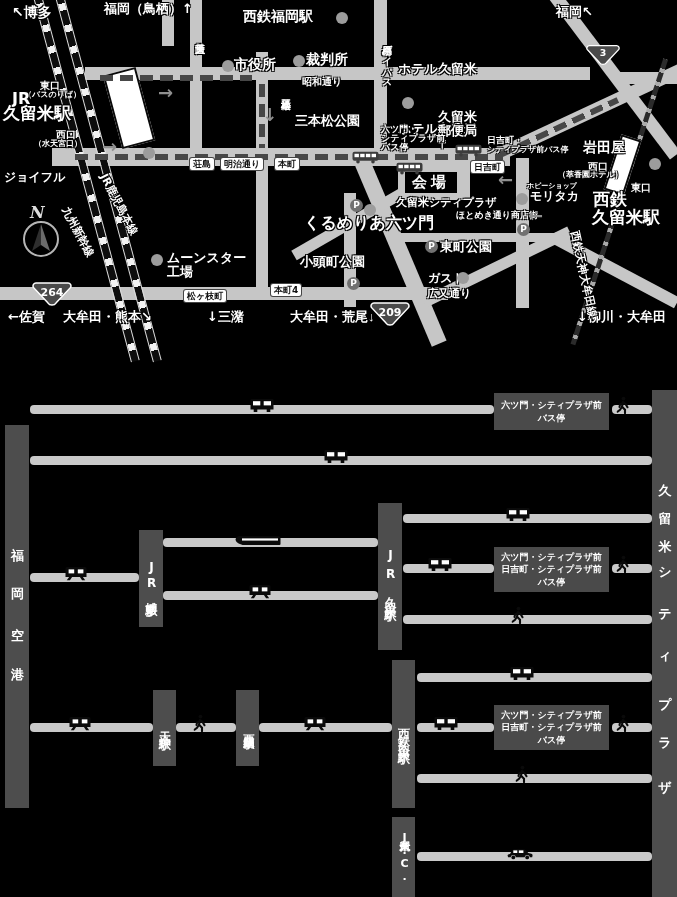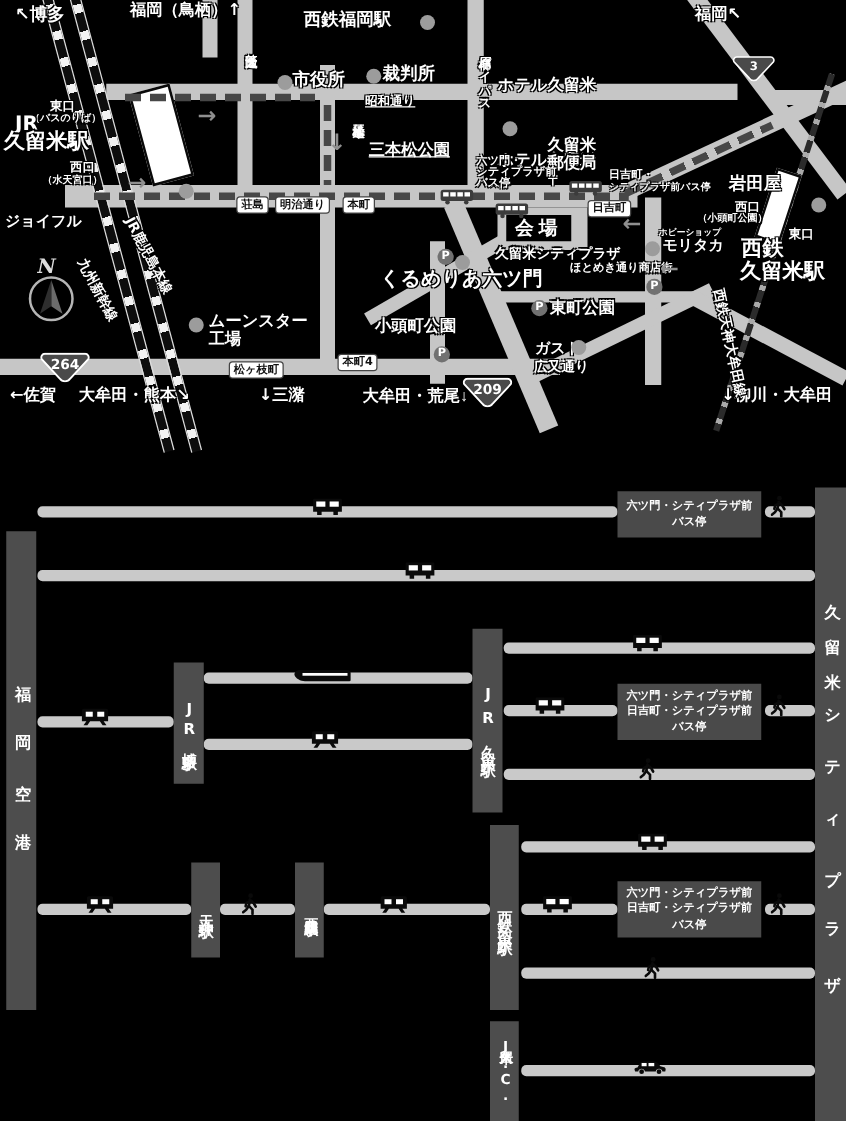--- a/index.html
+++ b/index.html
@@ -87,36 +87,36 @@
     <div class="mlabel" style="position: absolute; left: 194px; top: 36px; font-size: 10px; writing-mode: vertical-rl; text-orientation: upright;">医大通り</div>
     <div class="mlabel" style="position: absolute; left: 234px; top: 57px; font-size: 14px;">市役所</div>
     <div class="mlabel" style="position: absolute; left: 306px; top: 52px; font-size: 14px;">裁判所</div>
     <div class="mlabel" style="position: absolute; left: 40px; top: 81px; font-size: 10px;">東口</div>
     <div class="mlabel" style="position: absolute; left: 24px; top: 91px; font-size: 8px;">（バスのりば）</div>
     <div class="mlabel" style="position: absolute; left: 12px; top: 91px; font-size: 16px;">JR</div>
     <div class="mlabel" style="position: absolute; left: 3px; top: 105px; font-size: 17px;">久留米駅</div>
     <div class="mlabel" style="position: absolute; left: 56px; top: 130px; font-size: 10px;">西口</div>
     <div class="mlabel" style="position: absolute; left: 34px; top: 140px; font-size: 8px;">（水天宮口）</div>
     <div class="mlabel" style="position: absolute; left: 4px; top: 171px; font-size: 12px;">ジョイフル</div>
-    <div class="mlabel" style="position: absolute; left: 292px; top: 77px; font-size: 10px; text-decoration: underline;">昭和通り</div>
+    <div class="mlabel" style="position: absolute; left: 302px; top: 77px; font-size: 10px;">昭和通り</div>
     <div class="mlabel" style="position: absolute; left: 280px; top: 92px; font-size: 10px; writing-mode: vertical-rl; text-orientation: upright;">三本松通り</div>
-    <div class="mlabel" style="position: absolute; left: 295px; top: 114px; font-size: 13px; text-decoration: underline;">三本松公園</div>
+    <div class="mlabel" style="position: absolute; left: 295px; top: 114px; font-size: 13px;">三本松公園</div>
     <div class="mlabel" style="position: absolute; left: 381px; top: 38px; font-size: 10px; writing-mode: vertical-rl; text-orientation: upright;">櫛原バイパス</div>
     <div class="mlabel" style="position: absolute; left: 398px; top: 62px; font-size: 13px;">ホテル久留米</div>
     <div class="mlabel" style="position: absolute; left: 398px; top: 76px; font-size: 13px; margin-top: 46px;">ホテル久留米</div>
     <div class="mlabel" style="position: absolute; left: 438px; top: 110px; font-size: 13px;">久留米</div>
     <div class="mlabel" style="position: absolute; left: 438px; top: 124px; font-size: 13px;">郵便局</div>
     <div class="mlabel" style="position: absolute; left: 438px; top: 139px; font-size: 11px;">〒</div>
     <div class="mlabel" style="position: absolute; left: 381px; top: 125px; font-size: 9px;">六ツ門・</div>
     <div class="mlabel" style="position: absolute; left: 381px; top: 134px; font-size: 9px;">シティプラザ前</div>
     <div class="mlabel" style="position: absolute; left: 381px; top: 143px; font-size: 9px;">バス停</div>
     <div class="mlabel" style="position: absolute; left: 487px; top: 136px; font-size: 9px;">日吉町・</div>
     <div class="mlabel" style="position: absolute; left: 487px; top: 146px; font-size: 8px;">シティプラザ前バス停</div>
     <div class="mlabel" style="position: absolute; left: 588px; top: 162px; font-size: 10px;">西口</div>
-    <div class="mlabel" style="position: absolute; left: 558px; top: 171px; font-size: 8px;">（小頭町公園）</div>
+    <div class="mlabel" style="position: absolute; left: 558px; top: 171px; font-size: 8px;">（萃香園ホテル）</div>
     <div class="mlabel" style="position: absolute; left: 631px; top: 183px; font-size: 10px;">東口</div>
     <div class="mlabel" style="position: absolute; left: 593px; top: 191px; font-size: 17px;">西鉄</div>
     <div class="mlabel" style="position: absolute; left: 592px; top: 209px; font-size: 17px;">久留米駅</div>
     <div class="mlabel" style="position: absolute; left: 583px; top: 140px; font-size: 14px;">岩田屋</div>
     <div class="mlabel" style="position: absolute; left: 527px; top: 183px; font-size: 7px;">ホビーショップ</div>
     <div class="mlabel" style="position: absolute; left: 530px; top: 190px; font-size: 12px;">モリタカ</div>
     <div class="mlabel" style="position: absolute; left: 456px; top: 211px; font-size: 9px;">ほとめき通り商店街</div>
     <div class="mlabel" style="position: absolute; left: 304px; top: 215px; font-size: 16px;">くるめりあ六ツ門</div>
     <div class="mlabel" style="position: absolute; left: 440px; top: 240px; font-size: 13px;">東町公園</div>
     <div class="mlabel" style="position: absolute; left: 428px; top: 272px; font-size: 12px;">ガスト</div>

